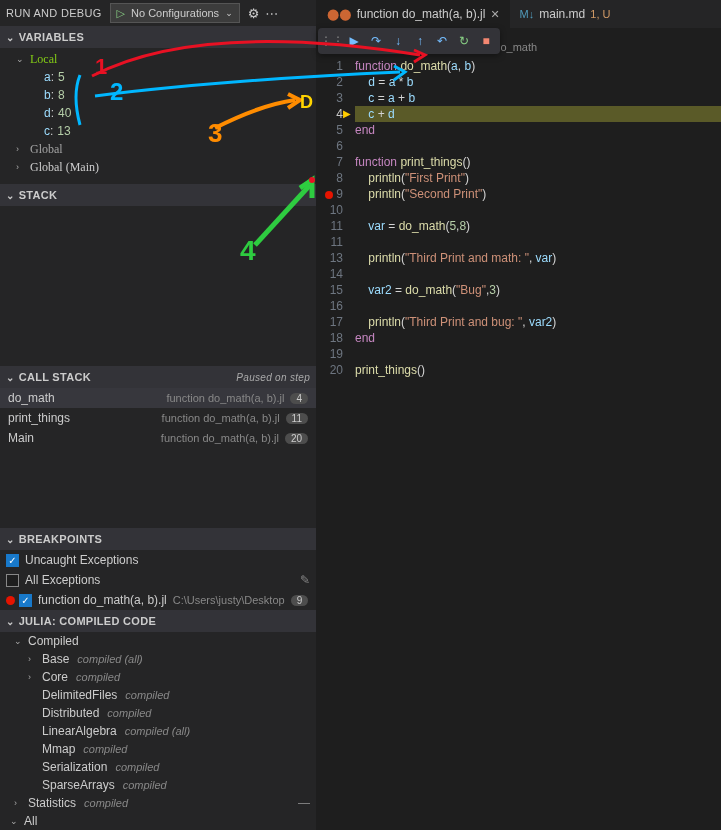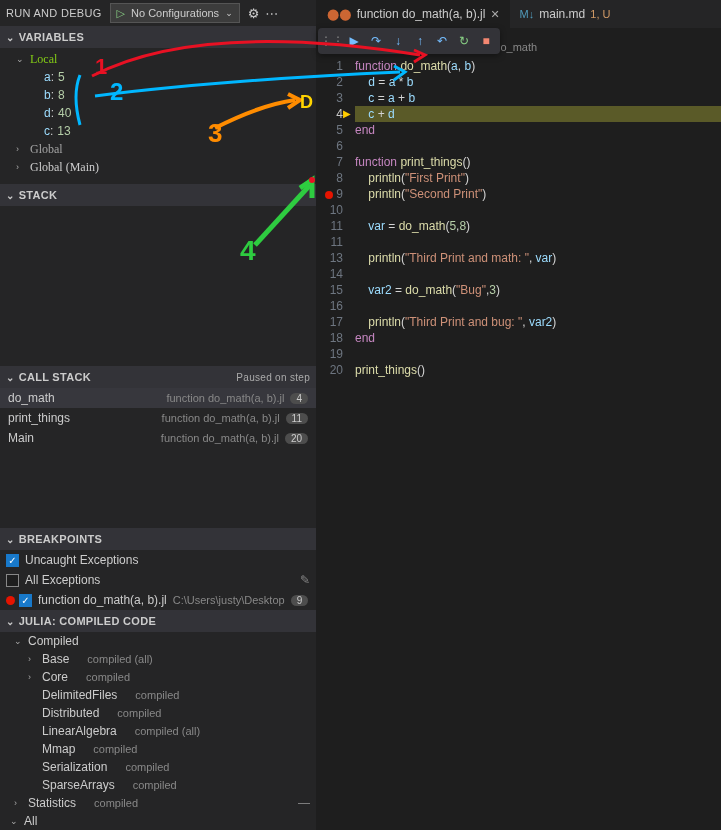--- a/index.html
+++ b/index.html
@@ -6,38 +6,38 @@
 body { background: #1e1e1e; color: #ccc; font-size: 12px; width: 721px; height: 830px; display: flex; overflow: hidden; }
 .sidebar { width: 317px; background: #252526; display: flex; flex-direction: column; border-right: 1px solid #1e1e1e; }
 .editor-area { flex: 1; background: #1e1e1e; display: flex; flex-direction: column; }
 .topbar { display: flex; align-items: center; height: 26px; padding: 0 6px; gap: 8px; }
 .topbar-title { font-size: 11px; color: #ccc; letter-spacing: 0.3px; }
 .config-dropdown { display: flex; align-items: center; background: #3c3c3c; border: 1px solid #555; height: 20px; padding: 0 6px; gap: 6px; font-size: 11px; }
 .play-icon { color: #89d185; font-size: 11px; }
 .gear-ellipsis { display: flex; gap: 6px; color: #ccc; font-size: 13px; }
 .section-header { display: flex; align-items: center; height: 22px; padding: 0 6px; background: #333338; color: #ccc; font-size: 11px; font-weight: 600; letter-spacing: 0.3px; }
 .section-header .chev { margin-right: 4px; font-size: 10px; }
-.section-header .right { margin-left: auto; font-size: 10px; color: #aaa; font-weight: 400; }
+.section-header .right { margin-left: auto; font-size: 10px; color: #aaa; font-weight: 400; font-style: italic; }
 .tree { padding: 2px 0; }
 .tree-row { display: flex; align-items: center; height: 18px; padding: 0 6px; font-size: 12px; color: #ccc; font-family: Consolas, monospace; }
 .tree-row .chev { width: 14px; font-size: 9px; color: #aaa; }
 .indent { display: inline-block; }
 .var-name { color: #9cdcfe; }
 .var-colon { color: #ccc; }
 .var-val { color: #b5cea8; margin-left: 4px; }
 .panel-grow { flex-grow: 1; }
 .callstack-row { display: flex; align-items: center; height: 20px; padding: 0 8px; font-size: 12px; font-family: Consolas, monospace; }
 .callstack-row .frame { color: #ccc; }
 .callstack-row .src { margin-left: auto; color: #888; font-size: 11px; }
 .badge { background: #4d4d4d; border-radius: 8px; padding: 0 6px; font-size: 10px; margin-left: 6px; color: #ccc; }
 .bp-row { display: flex; align-items: center; height: 20px; padding: 0 6px; font-size: 12px; }
 .checkbox { width: 13px; height: 13px; border: 1px solid #888; margin-right: 6px; background: #1e1e1e; display: inline-flex; align-items: center; justify-content: center; font-size: 10px; }
 .checkbox.checked { background: #1879ca; border-color: #1879ca; color: #fff; }
 .red-dot { width: 9px; height: 9px; border-radius: 50%; background: #e51400; margin-right: 4px; }
-.compiled-tag { color: #888; font-size: 11px; margin-left: 18px; }
+.compiled-tag { color: #888; font-style: italic; font-size: 11px; margin-left: 8px; }
 .tabs { display: flex; height: 28px; background: #252526; align-items: center; }
 .tab { display: flex; align-items: center; padding: 0 10px; height: 28px; font-size: 12px; gap: 5px; }
 .tab.active { background: #1e1e1e; }
 .tab-ico { color: #cc6633; font-size: 11px; }
 .tab-ico2 { color: #519aba; font-size: 11px; }
 .tab-close { color: #aaa; font-size: 11px; }
 .tab-dirty { color: #d19a66; font-size: 11px; }
 .debug-toolbar { position: absolute; top: 28px; left: 318px; display: flex; background: #333338; border-radius: 4px; padding: 3px 4px; gap: 2px; align-items: center; box-shadow: 0 2px 6px rgba(0,0,0,.4); }
 .dbg-btn { width: 20px; height: 20px; display: flex; align-items: center; justify-content: center; font-size: 12px; color: #75beff; }
 .dbg-btn.stop { color: #f48771; }

